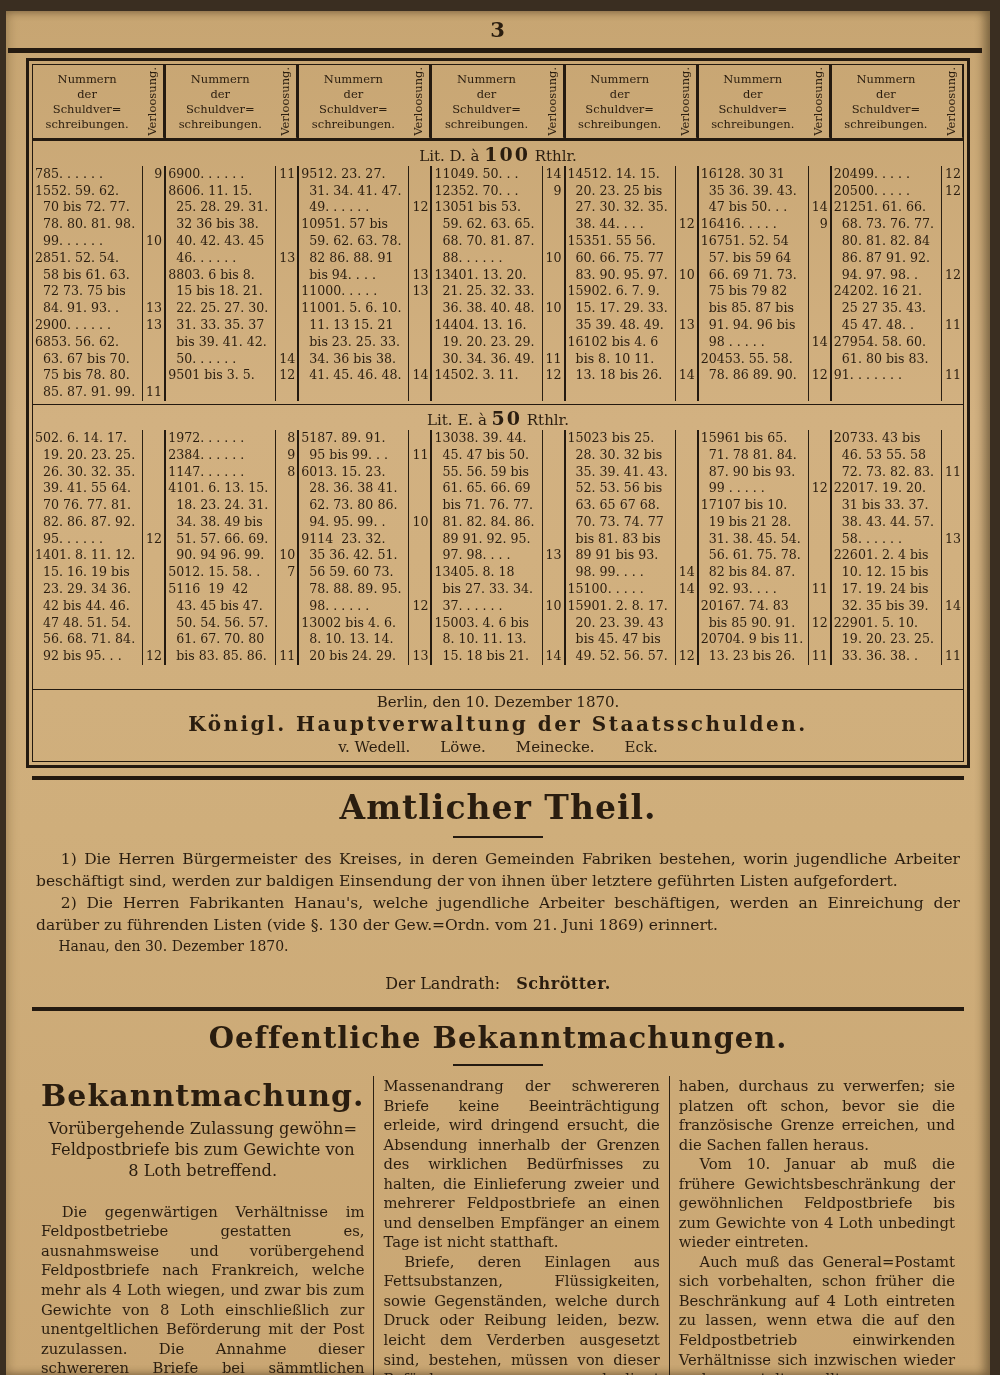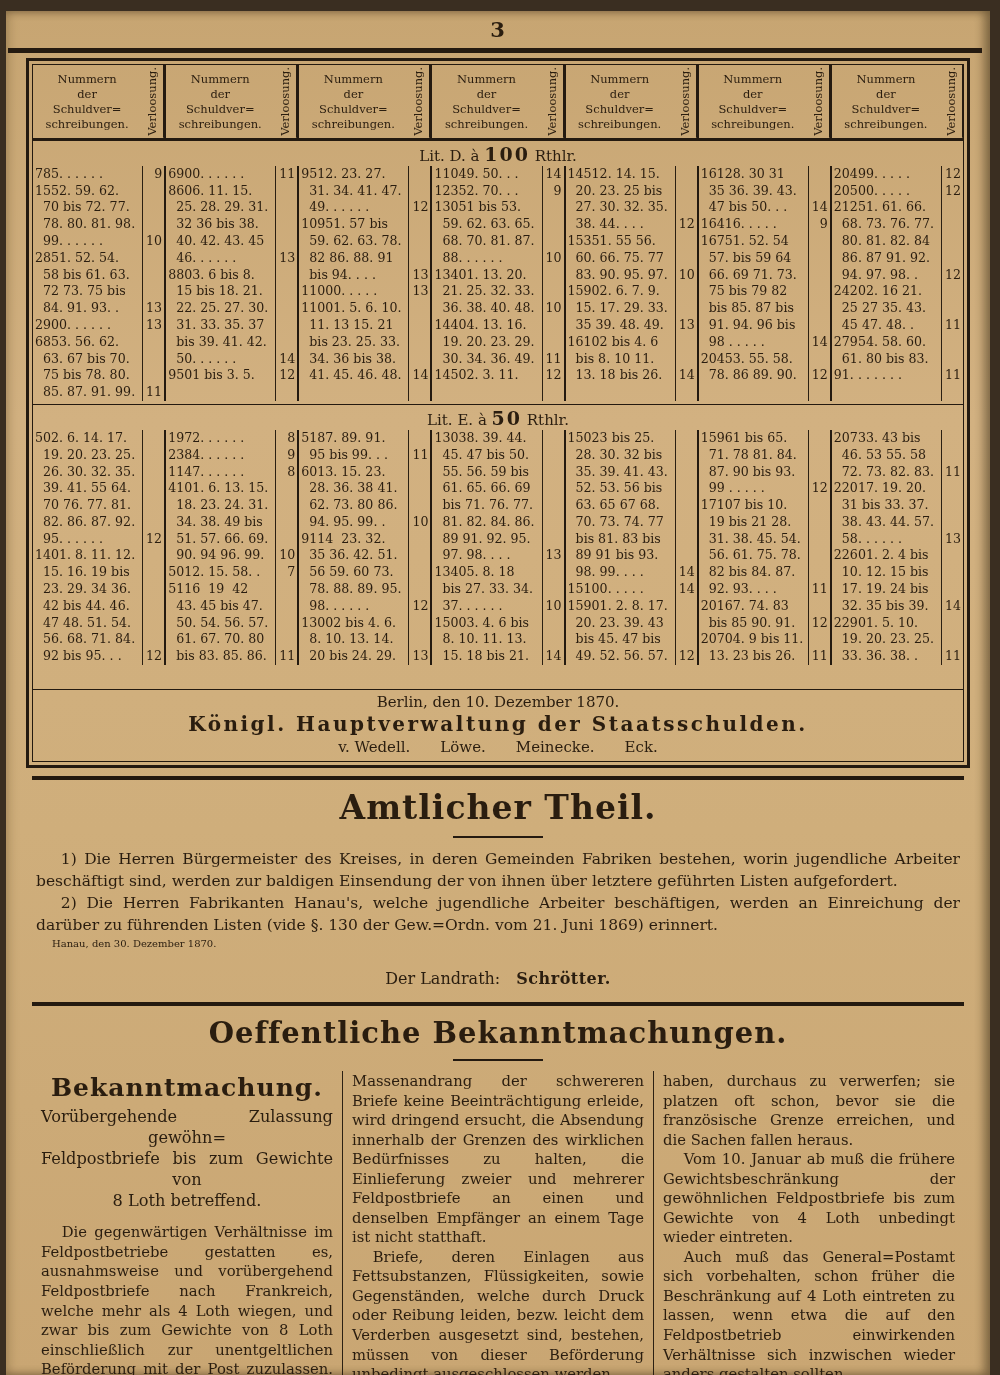--- a/index.html
+++ b/index.html
@@ -18,21 +18,21 @@
   .rule-heavy{height:5px;background:#241a10;margin:6px 8px 0 2px;}
   .rule-heavy2{height:4px;background:#241a10;margin:14px 26px 0 26px;}
 
   
   .bond-table{
     margin:11px 26px 0 26px;
     border:1px solid #241a10;
     outline:3px solid #241a10;
     outline-offset:3px;
   }
-  .thead{display:flex;border-bottom:3px solid #241a10;}
+  .thead{display:flex;border-bottom:3px solid #241a10;justify-content:flex-end;}
   .hgroup{flex:1;display:flex;border-right:2px solid #241a10;}
   .hgroup:last-child{border-right:none;}
   .hnum{flex:1;text-align:center;font-size:11.5px;line-height:1.3;padding:7px 0 6px 0;}
   .hverl{width:22px;border-left:1px solid #241a10;display:flex;align-items:center;justify-content:center;
     writing-mode:vertical-rl;transform:rotate(180deg);font-size:11.5px;}
   .sec-title{text-align:center;font-size:15px;padding:2px 0 1px 0;}
   .sec-title .amt{font-weight:bold;font-size:19px;letter-spacing:2px;}
   .sec1 .sec-title{border-top:1px solid #241a10;}
   .cols{display:flex;align-items:stretch;padding-bottom:3px;}
   .bcol{flex:1;border-right:2px solid #241a10;position:relative;}
@@ -45,33 +45,33 @@
   .tfoot .dateline{font-size:15px;}
   .tfoot .authority{font-size:20px;font-weight:bold;letter-spacing:2.5px;margin-top:1px;}
   .tfoot .sigs{font-size:15px;white-space:pre;margin-top:2px;}
 
   
   .big-heading{text-align:center;font-weight:bold;}
   .at-title{font-size:33px;margin-top:8px;letter-spacing:1px;}
   .minirule{width:90px;height:2px;background:#241a10;margin:9px auto 10px auto;}
   .at-body{margin:0 30px;font-size:15.5px;line-height:1.42;text-align:justify;}
   .at-body p{margin:0;text-indent:1.6em;}
-  .at-date{margin:2px 30px 0 30px;font-size:10px;text-indent:1.6em;}
+  .at-date{margin:2px 30px 0 30px;font-size:14px;text-indent:1.6em;}
   .at-sig{text-align:center;font-size:16px;margin-top:20px;}
   .at-sig .name{font-weight:bold;letter-spacing:.5px;}
 
   
   .ob-title{font-size:29px;margin-top:10px;letter-spacing:1px;}
   .cols3{display:flex;margin:6px 26px 0 26px;}
   .c{flex:1;padding:0 9px;font-size:14.8px;line-height:1.32;text-align:justify;}
   .c + .c{border-left:1px solid #2b2013;}
   .c p{margin:0;text-indent:1.4em;}
   .c p.cont{text-indent:0;}
-  .bk-head{text-align:center;font-weight:bold;font-size:25px;letter-spacing:1px;margin:0 0 2px 0;}
-  .bk-sub{font-size:16.2px;text-align:justify;text-align-last:center;line-height:1.3;margin-bottom:11px;}
+  .bk-head{font-weight:bold;font-size:30px;letter-spacing:1px;margin:0 0 2px 0;}
+  .bk-sub{font-size:16.2px;text-align:justify;text-align-last:center;line-height:1.3;margin-bottom:21px;}
   .dateline2{text-indent:1.4em;font-size:14.8px;margin-top:2px;}
 </style>
 </head>
 <body>
 
 <div class="page">
 
   <div class="pageno">3</div>
   <div class="rule-heavy"></div>
 

